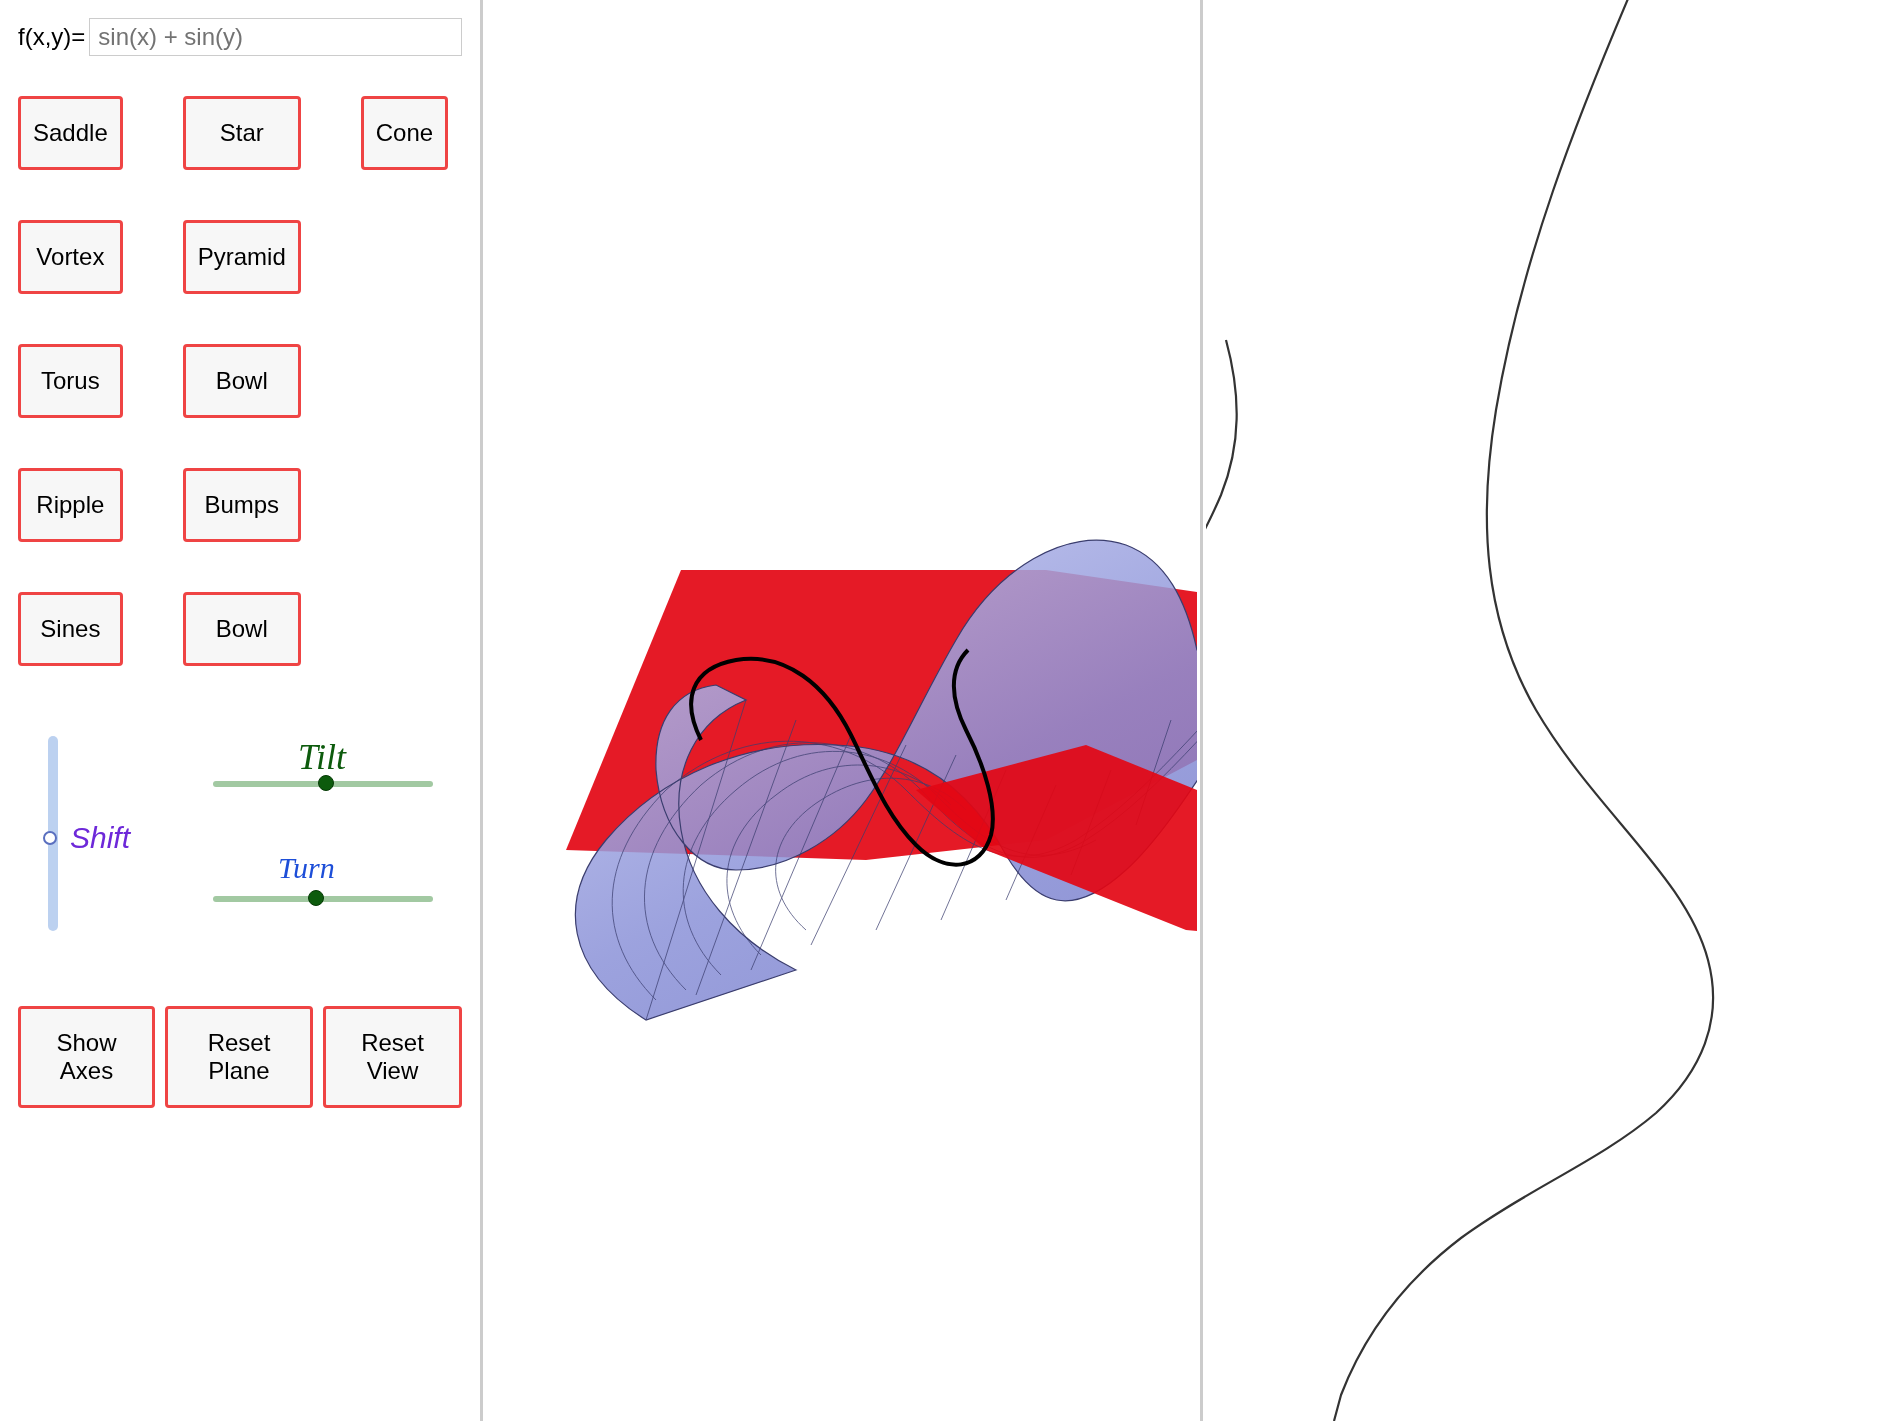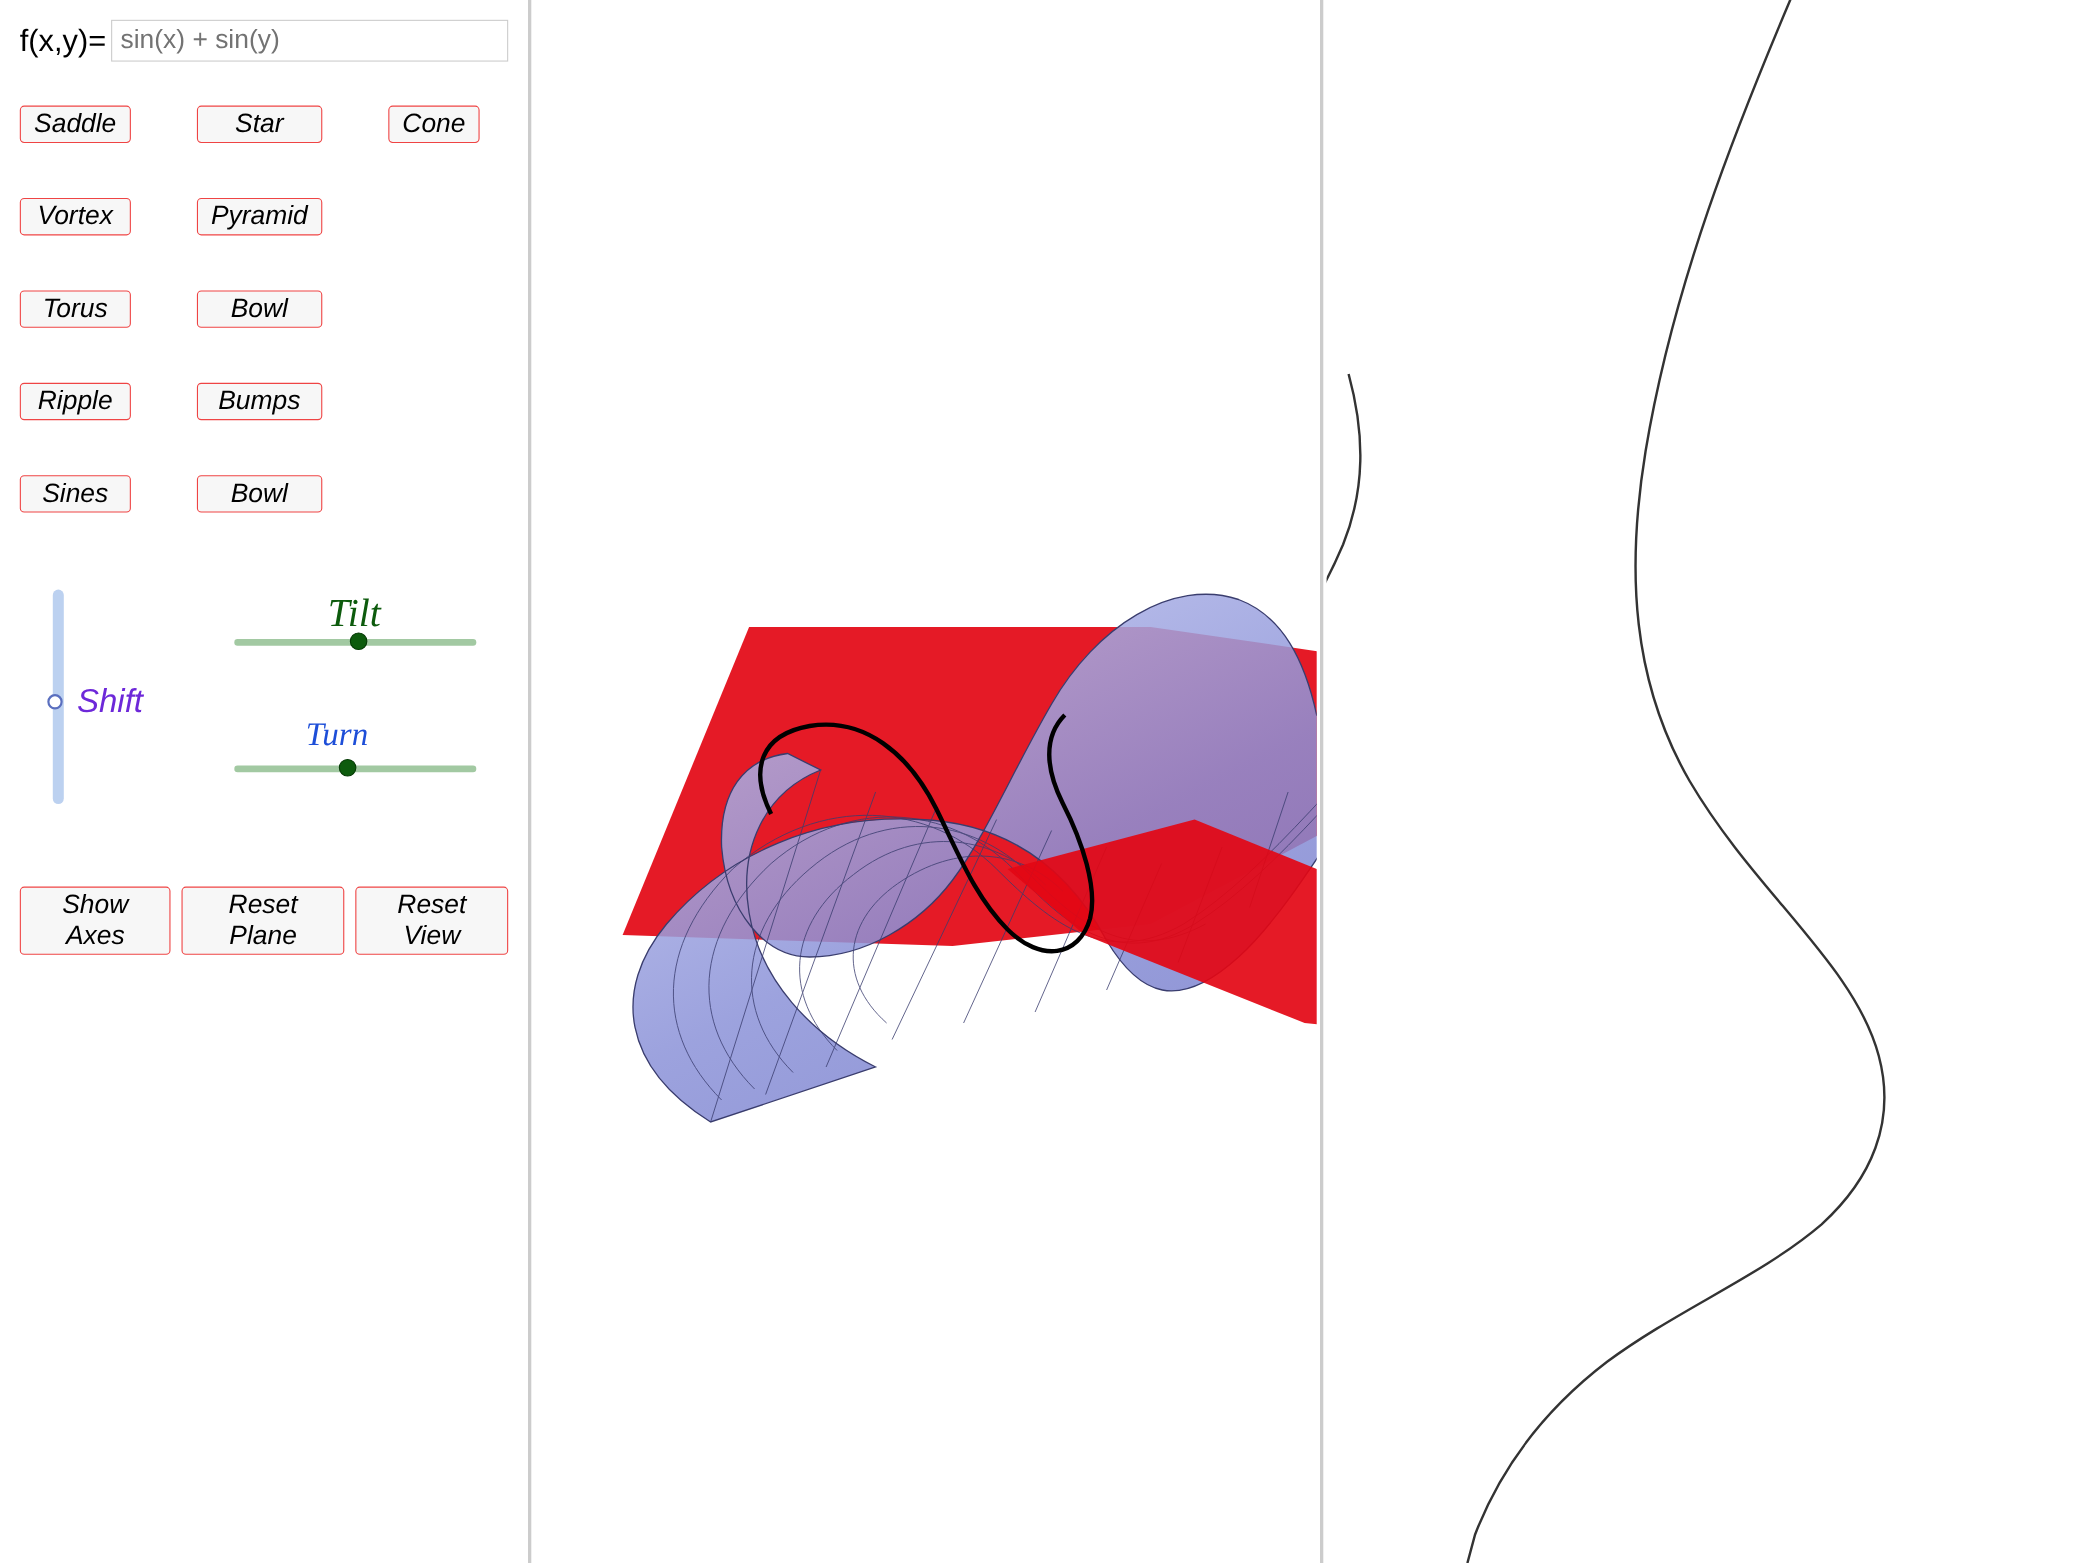--- a/index.html
+++ b/index.html
@@ -28,21 +28,21 @@
     height: 1421px;
     padding: 18px;
   }
   .formula-row {
     display: flex;
     align-items: center;
     gap: 4px;
     margin-bottom: 40px;
   }
   .formula-label {
-    font-size: 28px;
+    font-size: 24px;
     color: #000;
     white-space: nowrap;
   }
   .formula-input {
     flex: 1;
     font-size: 24px;
     border: 1px solid #ccc;
     padding: 4px 8px;
     color: #737373;
     background: #fff;
@@ -50,27 +50,26 @@
   .buttons-grid {
     display: grid;
     grid-template-columns: repeat(3, auto);
     column-gap: 60px;
     row-gap: 50px;
     justify-content: start;
     margin-bottom: 60px;
   }
   .preset-btn, .action-btn {
     font-size: 24px;
-    padding: 2px 12px;
+    padding: 20px 12px;
     background: #f7f7f7;
-    border: 1px solid #ef4444;
+    border: 3px solid #ef4444;
     border-radius: 4px;
     cursor: pointer;
     color: #000;
-    font-style: italic;
   }
   .sliders-area {
     position: relative;
     height: 220px;
     margin-bottom: 60px;
   }
   .vslider {
     position: absolute;
     left: 30px;
     top: 10px;

